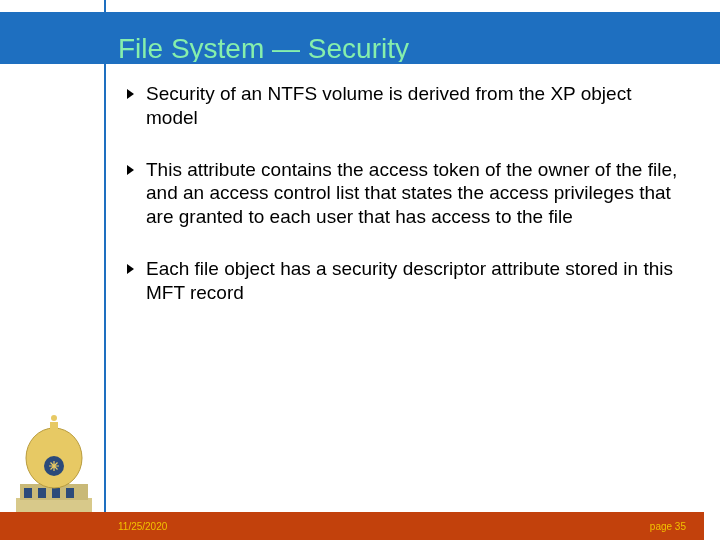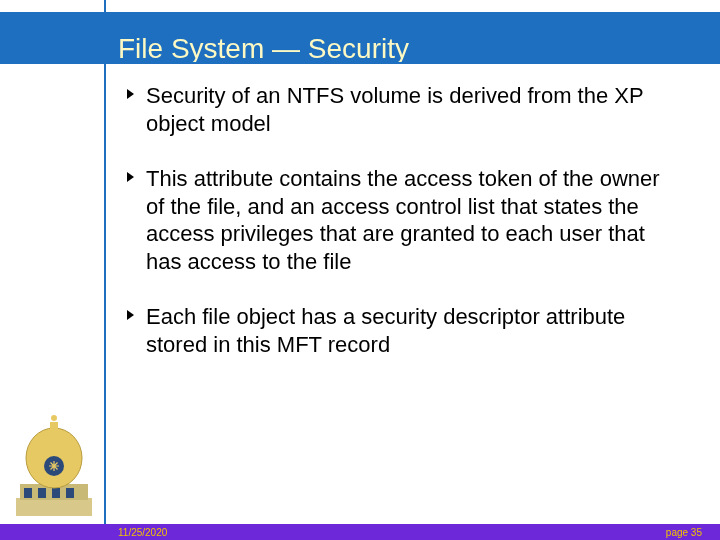--- a/index.html
+++ b/index.html
@@ -23,21 +23,21 @@
     right: 0;
     height: 50px;
     background: #1e6fc0;
     border-top: 1px solid #1e6fc0;
   }
   .title-text {
     position: absolute;
     top: 20px;
     left: 118px;
     font-size: 28px;
-    color: #fef9c3;
+    color: #86efac;
     font-weight: 400;
   }
   .hline {
     position: absolute;
     left: 0;
     right: 0;
     top: 62px;
     height: 2px;
     background: #1e6fc0;
   }
@@ -62,31 +62,31 @@
   }
   .bullet-icon {
     flex: 0 0 auto;
     width: 12px;
     height: 12px;
     margin-top: 7px;
     margin-right: 8px;
   }
   .bullet-icon svg { display: block; }
   .bullet-text {
-    font-size: 22px;
+    font-size: 19px;
     line-height: 1.25;
     color: #000;
   }
   .footer {
     position: absolute;
     left: 0;
-    right: 0;
+    right: 16px;
     bottom: 0;
-    height: 16px;
-    background: #6d28d9;
+    height: 28px;
+    background: #c2410c;
     display: flex;
     align-items: center;
     color: #f2c200;
     font-size: 10px;
   }
   .footer-date { position: absolute; left: 118px; }
   .footer-course { position: absolute; left: 50%; transform: translateX(-50%); }
   .footer-page { position: absolute; right: 18px; }
   .dome {
     position: absolute;

